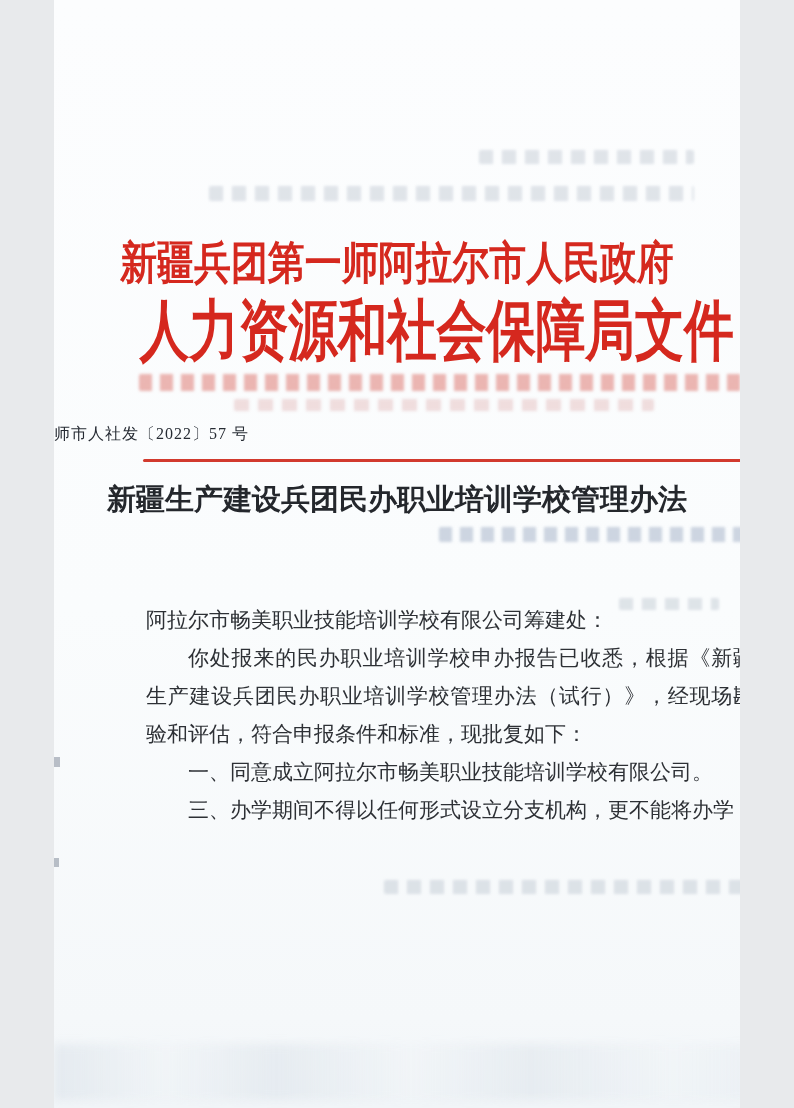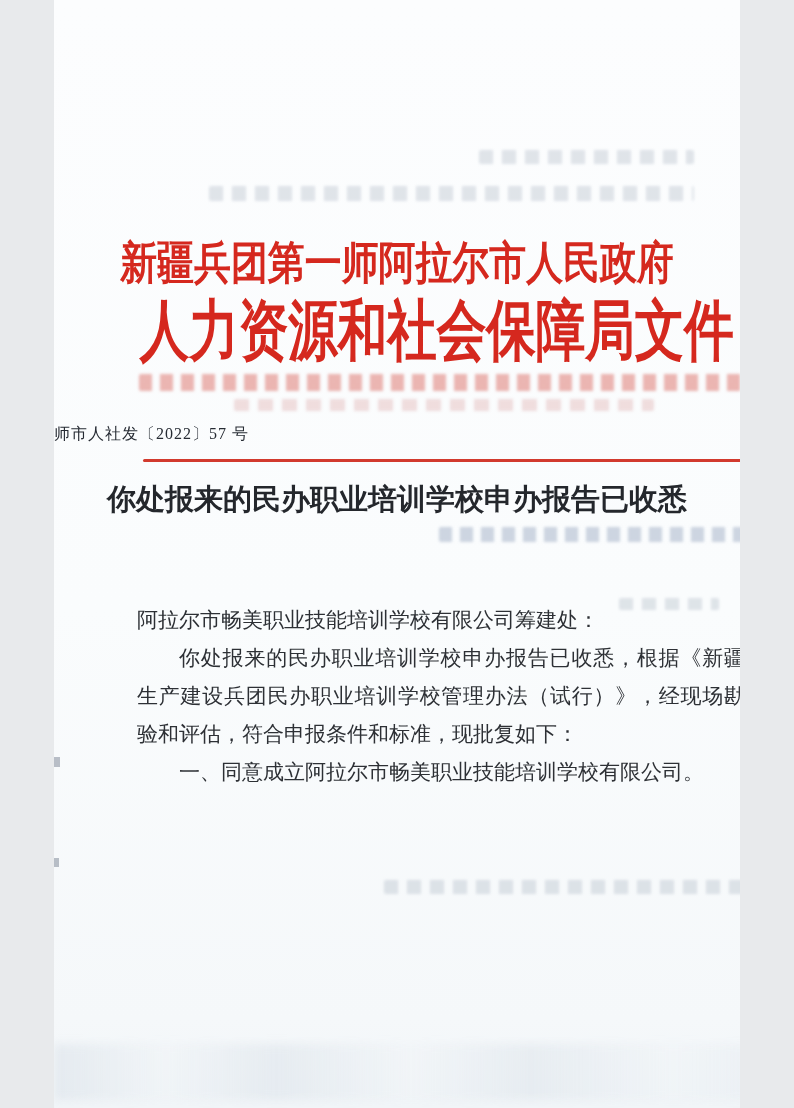--- a/index.html
+++ b/index.html
@@ -76,21 +76,21 @@
     text-align: center;
     font-size: 29px;
     line-height: 43px;
     font-weight: 700;
     color: #24272c;
   }
   
   .body-text {
     position: absolute;
     top: 601px;
-    left: 83px;
+    left: 92px;
     width: 608px;
     font-size: 21px;
     line-height: 38px;
     color: #2d3035;
     text-align: justify;
   }
   .body-text p { margin: 0; }
   .body-text p.indent { text-indent: 2em; }
   
   .ghost {
@@ -161,27 +161,28 @@
   <div class="ghost gray-light" style="left:330px; top:880px; width:385px; height:14px;"></div>
 
   <div class="header-line1">新疆兵团第一师阿拉尔市人民政府</div>
   <div class="header-line2">人力资源和社会保障局文件</div>
 
   <div class="doc-number">师市人社发〔2022〕57 号</div>
 
   <div class="red-rule"></div>
 
   <div class="doc-title">
-    <div>你处报来的民办职业培训学校申办报告已收悉</div>
+    <div>新疆生产建设兵团民办职业培训学校管理办法</div>
   </div>
 
   <div class="body-text">
     <p>阿拉尔市畅美职业技能培训学校有限公司筹建处：</p>
     <p class="indent">你处报来的民办职业培训学校申办报告已收悉，根据《新疆生产建设兵团民办职业培训学校管理办法（试行）》，经现场勘验和评估，符合申报条件和标准，现批复如下：</p>
     <p class="indent">一、同意成立阿拉尔市畅美职业技能培训学校有限公司。</p>
+    <p class="indent">三、办学期间不得以任何形式设立分支机构，更不能将办学</p>
   </div>
 
   <div class="edge-shadow"></div>
   <div class="noise-band"></div>
   <div class="noise-speck" style="left:0; top:757px; width:6px; height:10px;"></div>
   <div class="noise-speck" style="left:0; top:858px; width:5px; height:9px;"></div>
 
 </div>
 
 </body></html>

